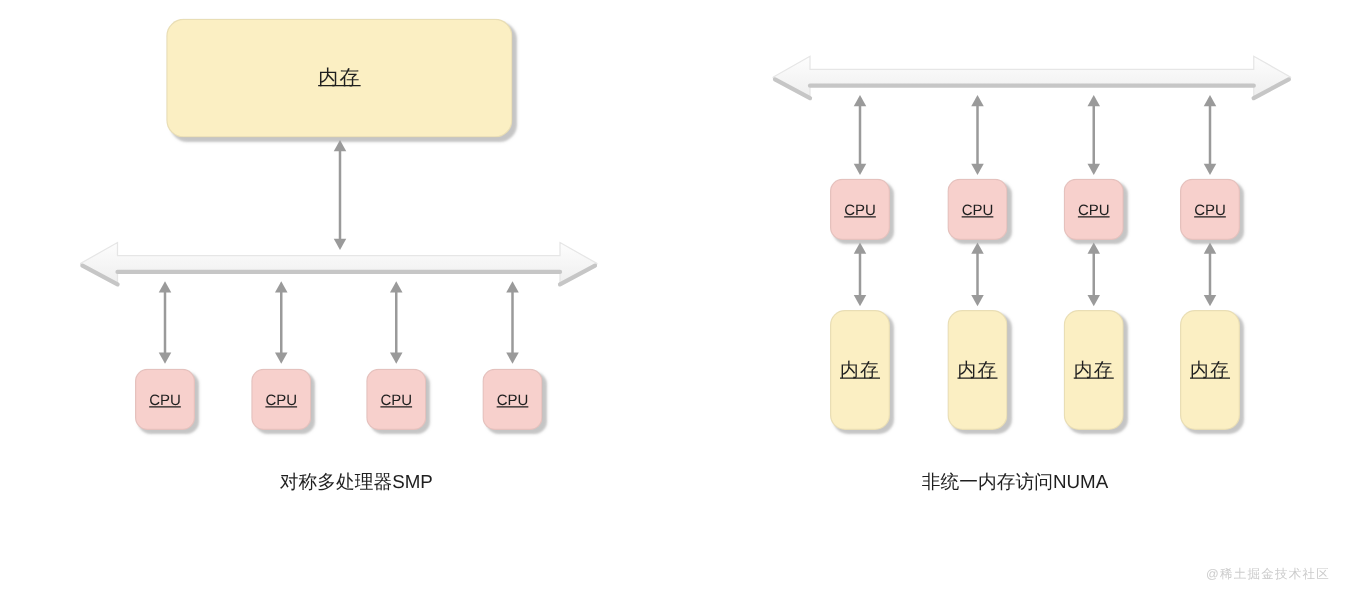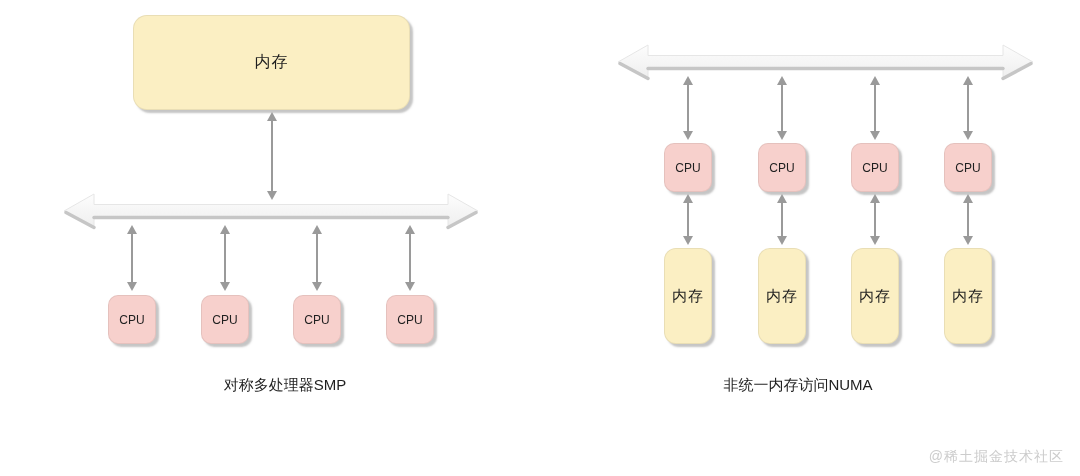--- a/index.html
+++ b/index.html
@@ -19,41 +19,42 @@
   .canvas{
     position:relative;width:1080px;height:476px;background:var(--background);
     overflow:hidden;
   }
   
   .node{
     position:absolute;display:flex;align-items:center;justify-content:center;
     font-size:16px;color:var(--text);letter-spacing:1px;
     border:1px solid rgba(0,0,0,0.07);
     box-shadow:3px 3px 2px rgba(150,150,150,0.55);
+    text-decoration:underline;
   }
   .mem{background:var(--memory_fill);}
   .cpu{background:var(--cpu_fill);border-radius:10px;width:48px;height:49px;font-size:12px;letter-spacing:0;}
   .smp-mem{left:133px;top:15px;width:277px;height:95px;border-radius:14px;}
   .numa-mem{width:48px;height:96px;border-radius:12px;top:248px;font-size:15px;}
   
   .varrow{position:absolute;width:16px;}
   .varrow .head-up{position:absolute;top:0;left:50%;transform:translateX(-50%);
     width:0;height:0;border-left:5px solid transparent;border-right:5px solid transparent;
     border-bottom:9px solid var(--arrow);}
   .varrow .head-down{position:absolute;bottom:0;left:50%;transform:translateX(-50%);
     width:0;height:0;border-left:5px solid transparent;border-right:5px solid transparent;
     border-top:9px solid var(--arrow);}
   .varrow .shaft{position:absolute;top:7px;bottom:7px;left:50%;width:2px;
     transform:translateX(-50%);background:var(--arrow);}
   
   .bus{position:absolute;}
   .bus polygon{fill:url(#busgrad);stroke:var(--bus_edge);stroke-width:1;}
   .bus .shade{stroke:var(--bus_shadow);stroke-width:3.4;fill:none;stroke-linecap:round;}
   .caption{position:absolute;width:300px;text-align:center;font-size:15px;color:var(--text);}
-  .watermark{position:absolute;right:16px;bottom:10px;font-size:14px;color:var(--watermark);letter-spacing:1px;}
+  .watermark{position:absolute;right:16px;bottom:10px;font-size:10px;color:var(--watermark);letter-spacing:1px;}
 </style>
 </head>
 <body>
 
 <svg width="0" height="0" style="position:absolute" aria-hidden="true">
   <defs>
     <linearGradient id="busgrad" x1="0" y1="0" x2="0" y2="1">
       <stop offset="0" stop-color="#fdfdfd"></stop>
       <stop offset="1" stop-color="#eeeeee"></stop>
     </linearGradient>
@@ -188,17 +189,17 @@
     <div class="node mem numa-mem" style="left:758px;">
       <span>内存</span>
     </div>
     <div class="node mem numa-mem" style="left:851px;">
       <span>内存</span>
     </div>
     <div class="node mem numa-mem" style="left:944px;">
       <span>内存</span>
     </div>
 
-    <div class="caption" style="left:648px;top:376px;">非统一内存访问NUMA</div>
+    <div class="caption" style="left:662px;top:376px;">非统一内存访问NUMA</div>
   </section>
 
   <div class="watermark">@稀土掘金技术社区</div>
 </div>
 
 </body></html>

